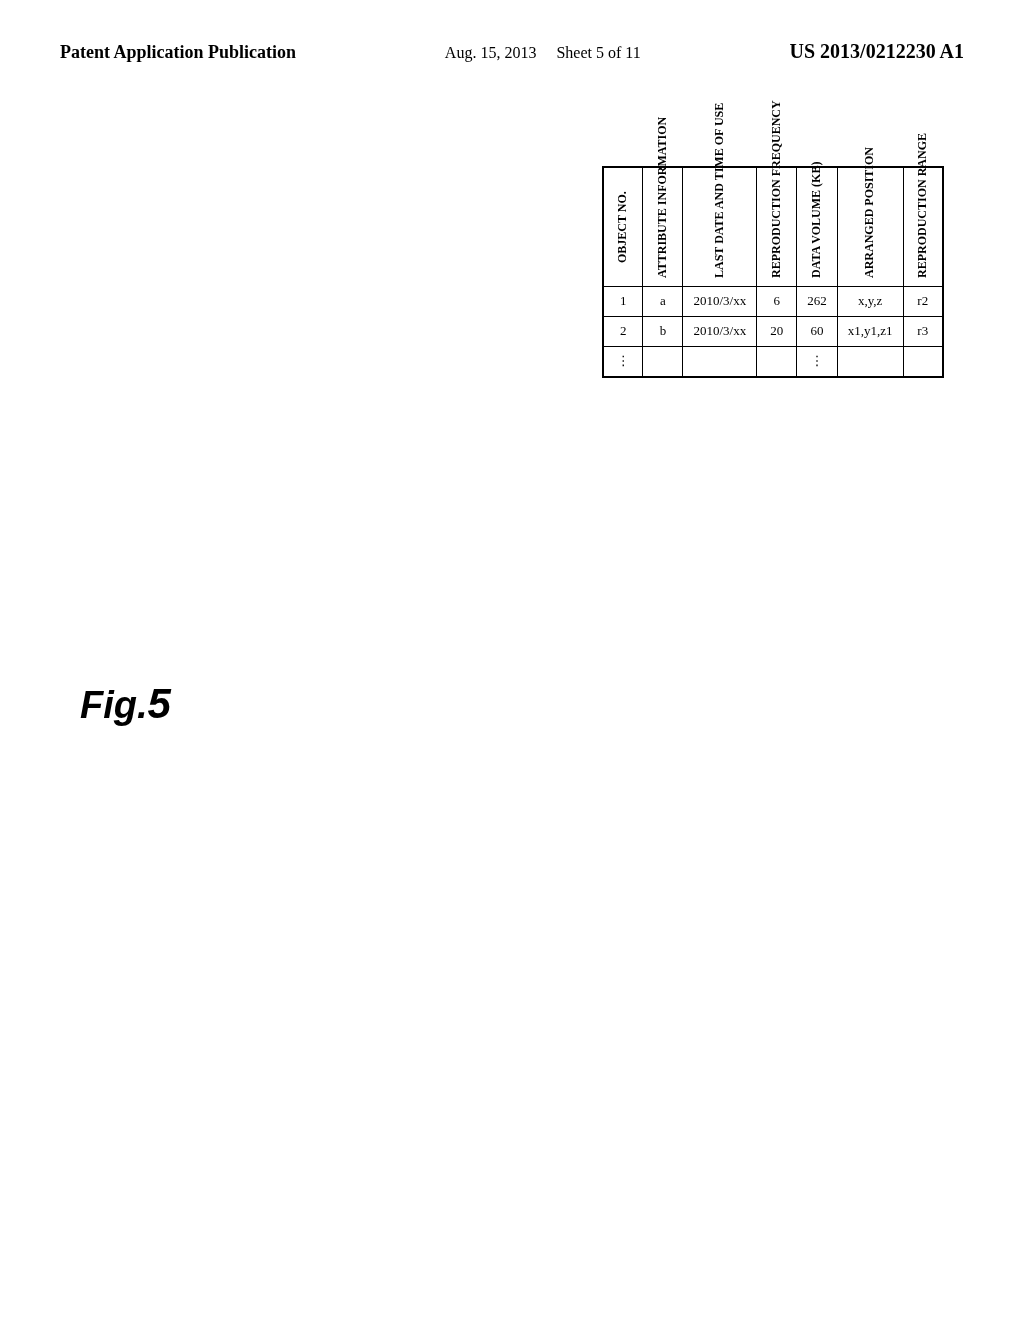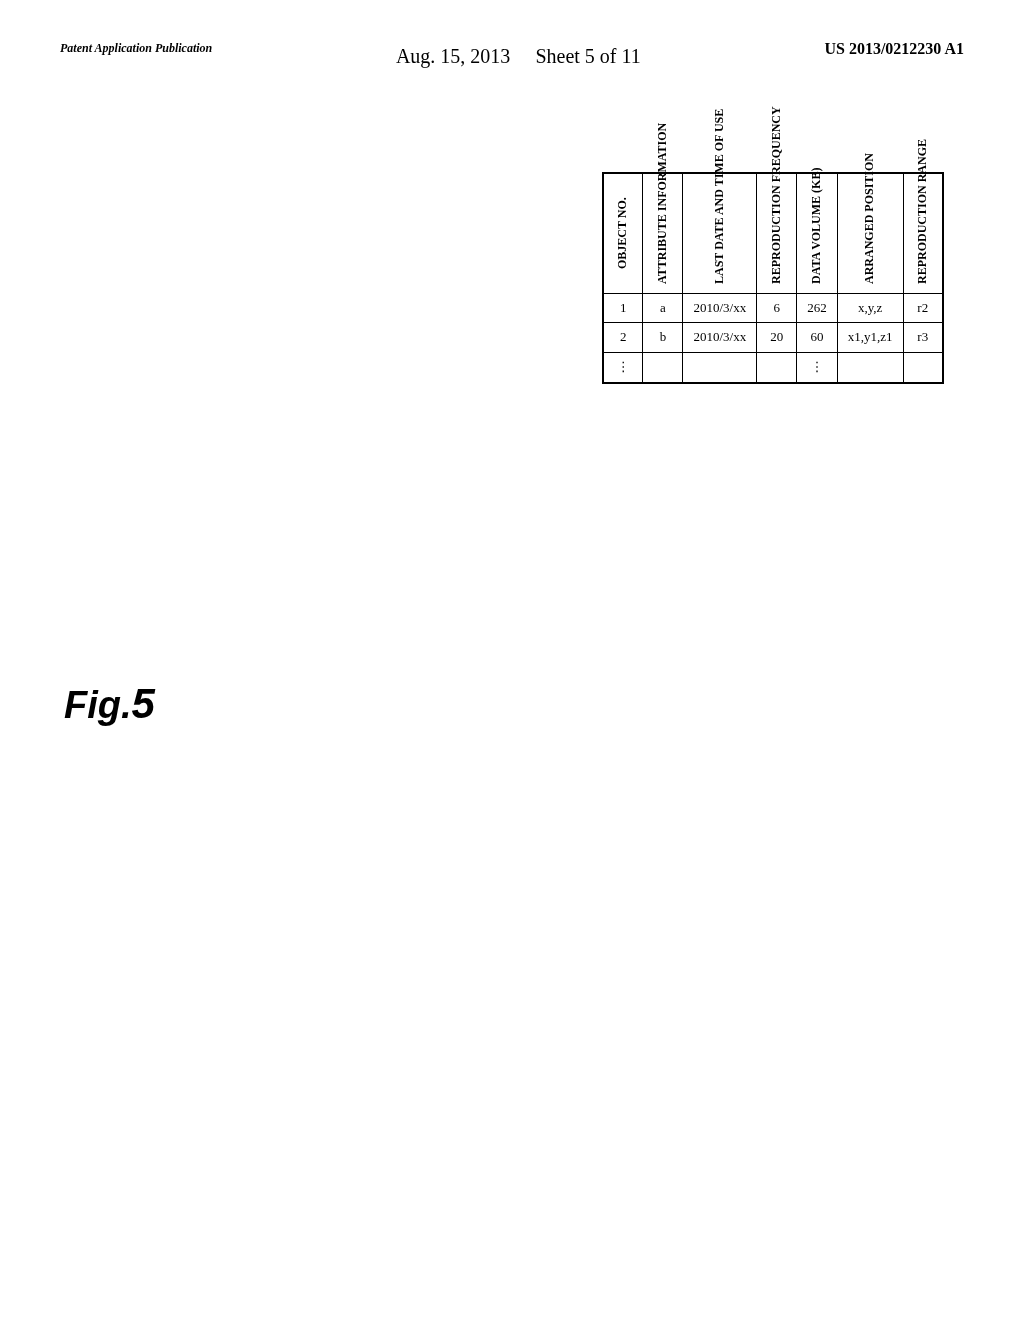--- a/index.html
+++ b/index.html
@@ -19,34 +19,33 @@
 
     .header {
       display: flex;
       justify-content: space-between;
       align-items: flex-start;
       padding: 40px 60px 20px 60px;
       border-bottom: none;
     }
 
     .header-left {
-      font-size: 12px;
+      font-size: 18px;
       font-weight: bold;
-      font-style: italic;
       line-height: 1.4;
     }
 
     .header-center {
-      font-size: 20px;
+      font-size: 16px;
       text-align: center;
       line-height: 1.6;
     }
 
     .header-right {
-      font-size: 16px;
+      font-size: 20px;
       font-weight: bold;
     }
 
     .main-content {
       display: flex;
       flex-direction: column;
       align-items: flex-end;
       padding: 60px 80px 40px 80px;
     }
 
@@ -76,21 +75,21 @@
       text-orientation: mixed;
       transform: rotate(180deg);
       white-space: nowrap;
       min-width: 40px;
       height: 120px;
       padding: 8px 6px;
     }
 
     .figure-label {
       position: absolute;
-      left: 64px;
+      left: 80px;
       top: 680px;
       font-size: 38px;
       font-weight: bold;
       font-style: italic;
       font-family: Arial, sans-serif;
     }
 
     .fig-num {
       font-size: 42px;
     }

